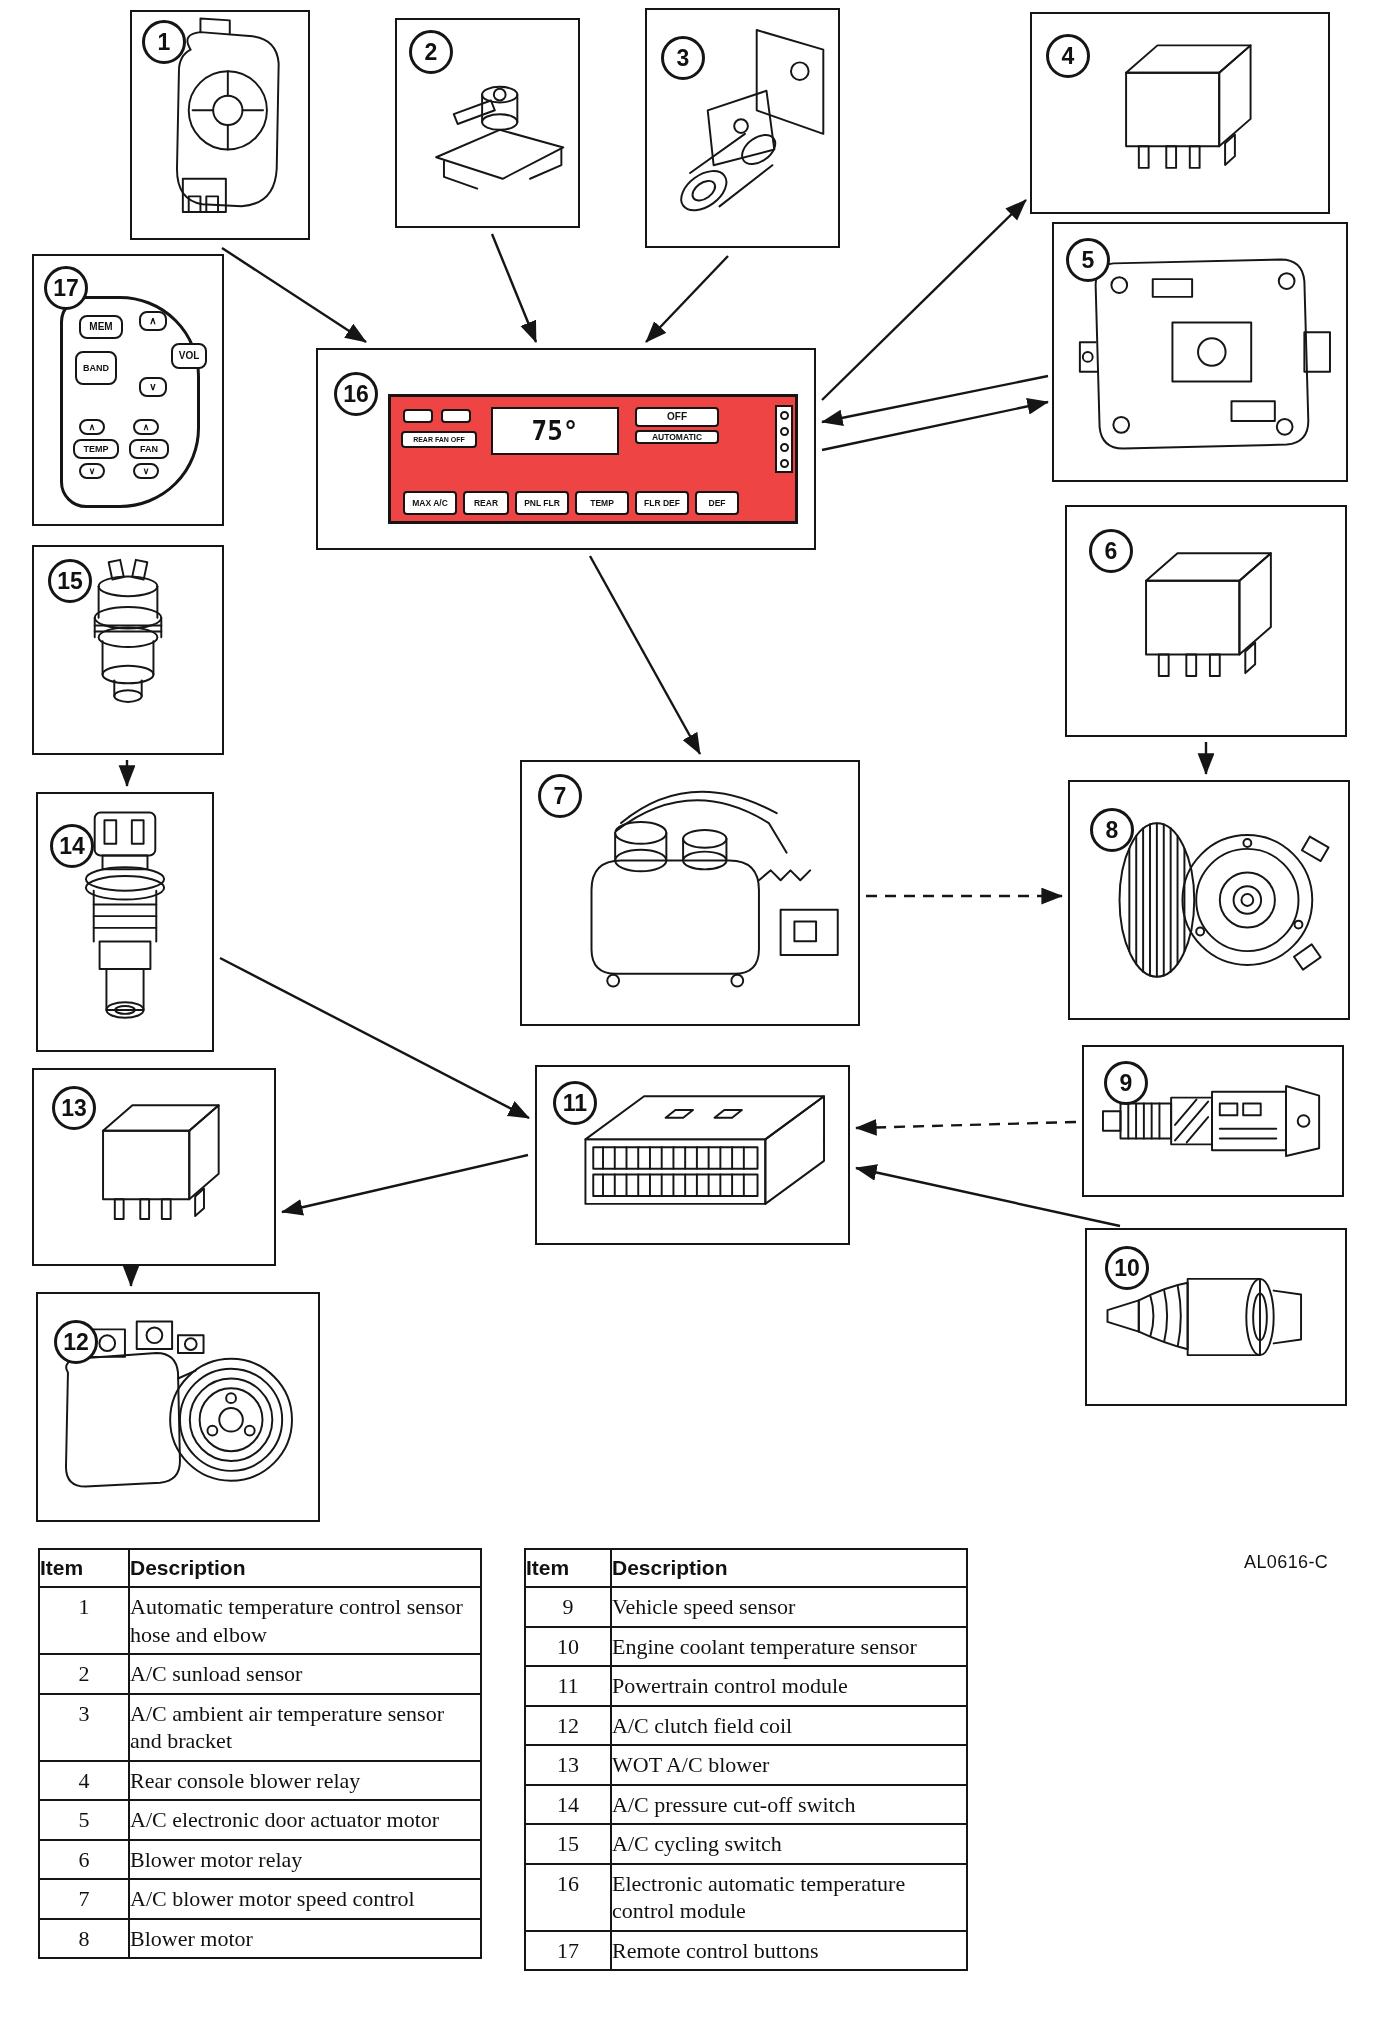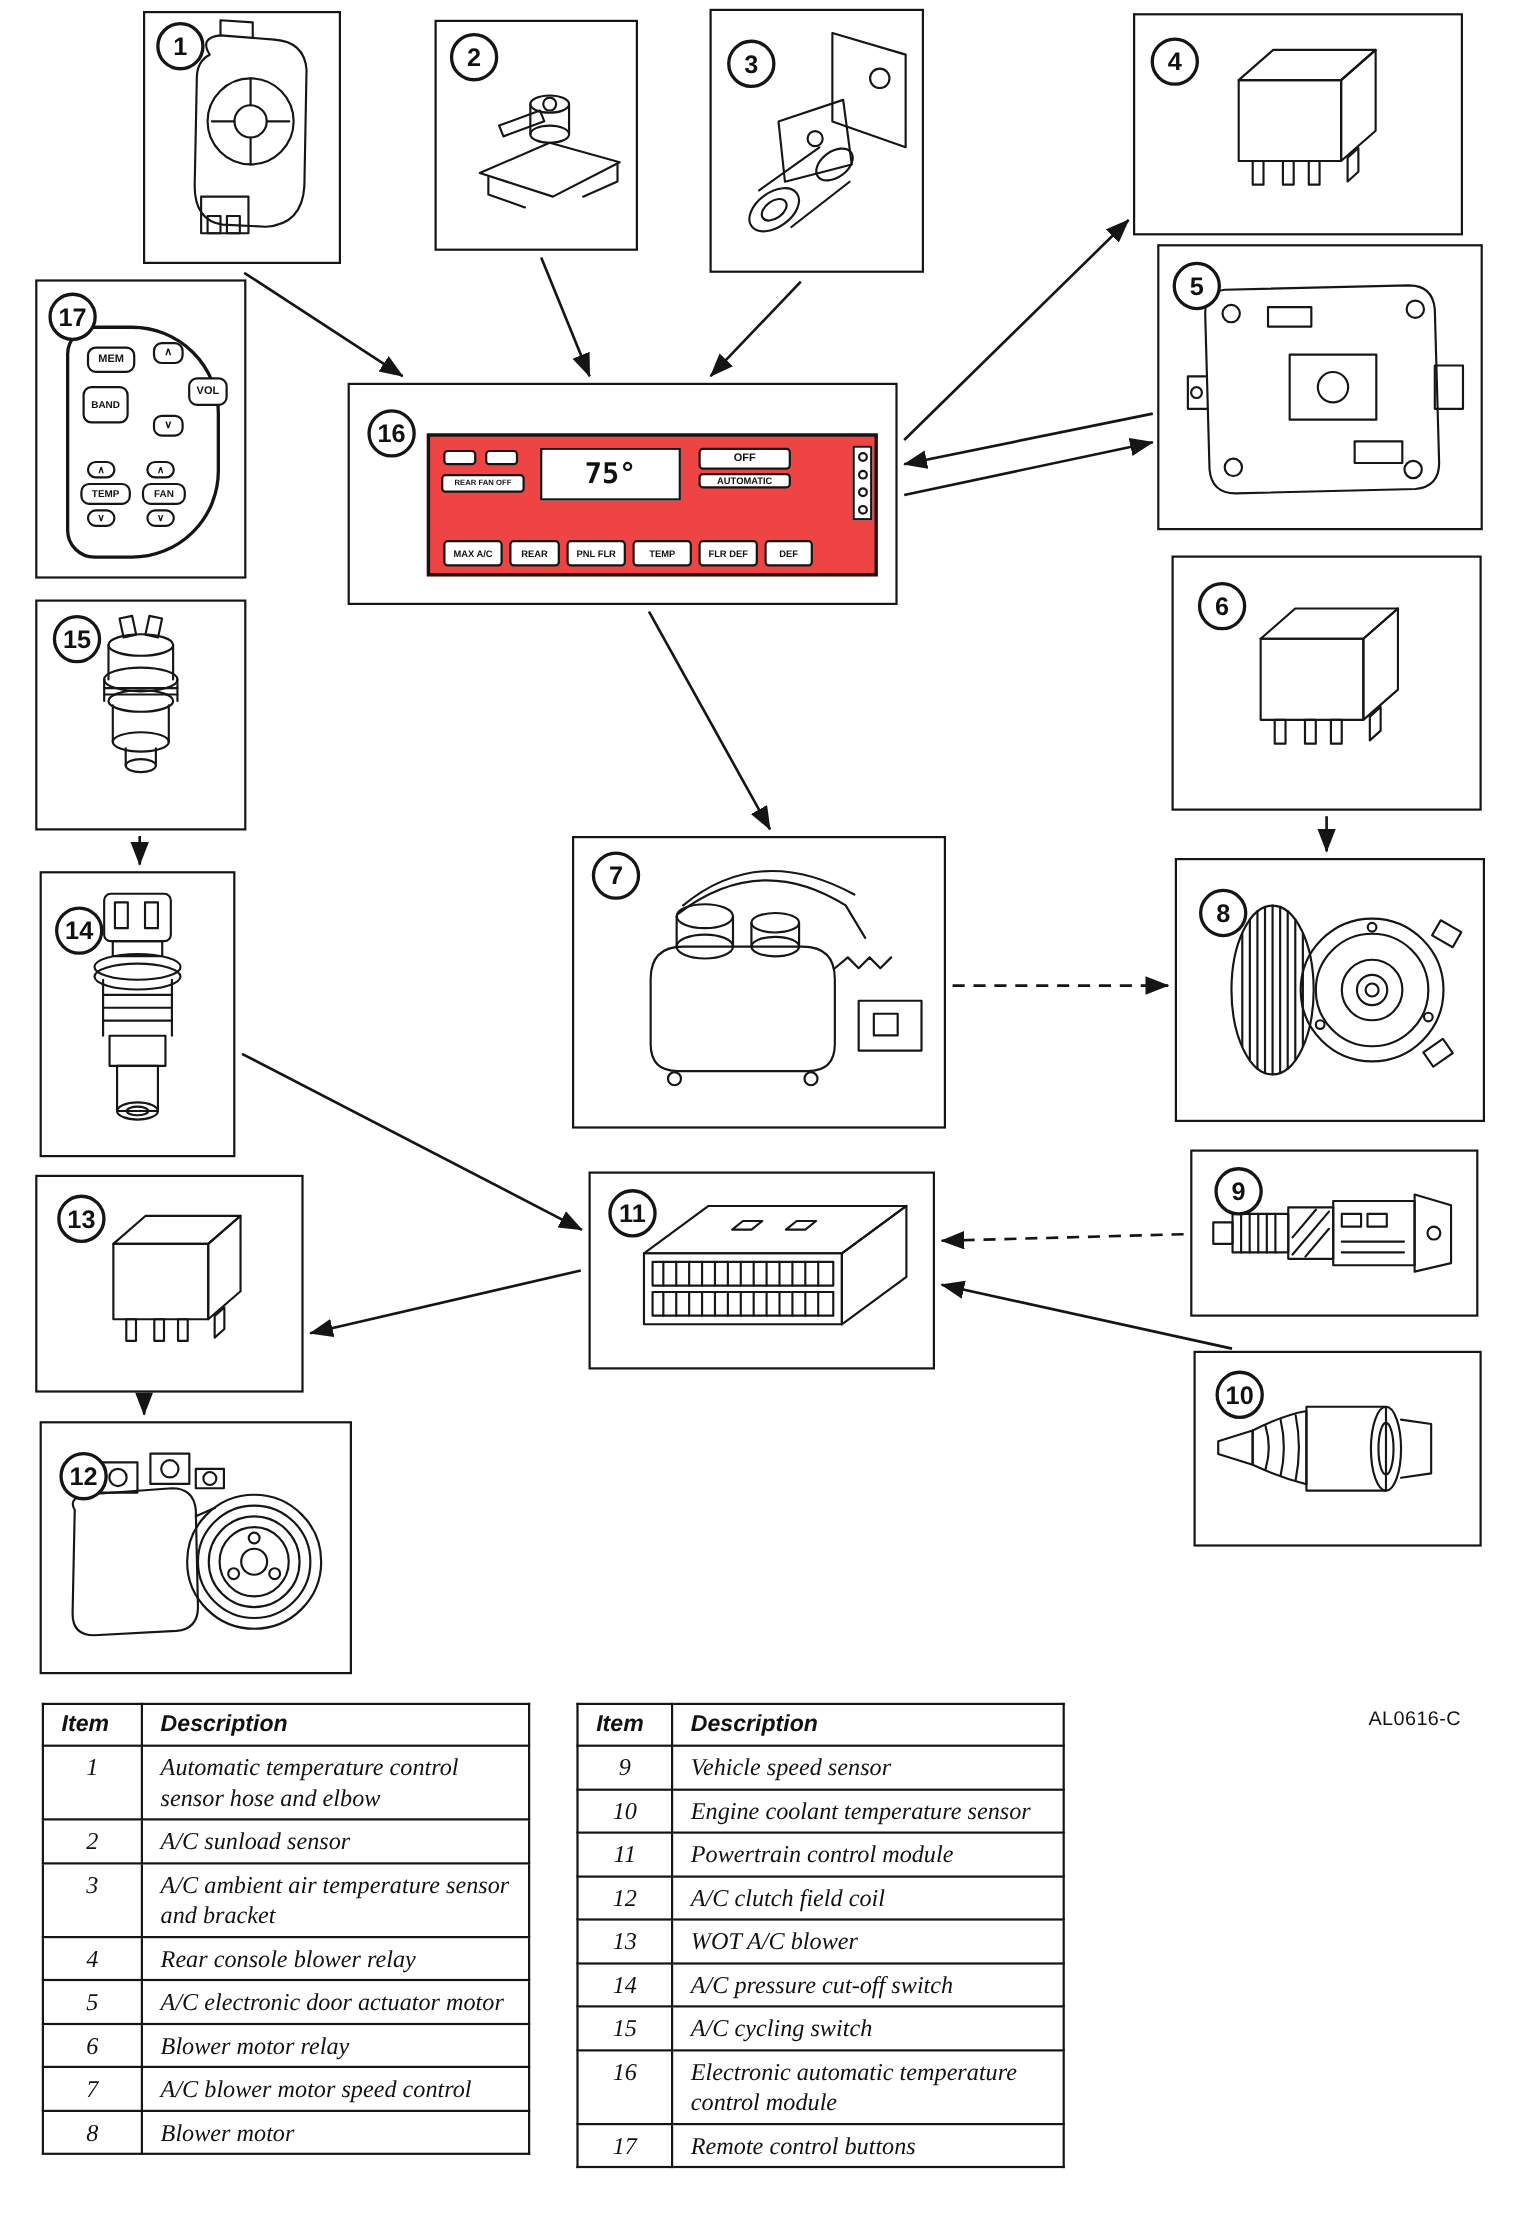--- a/index.html
+++ b/index.html
@@ -24,22 +24,22 @@
   .strip { position:absolute; border:2px solid #151515; display:flex; flex-direction:column;
            align-items:center; justify-content:space-around; background:#fff; }
   .dot   { width:9px; height:9px; border:2px solid #151515; border-radius:50%; }
   
   .pad  { position:absolute; border:3px solid #151515; border-radius:26px 80px 80px 26px; background:#fff; z-index:3;padding-left:28px; }
   .rbtn { position:absolute; border:2px solid #151515; border-radius:8px; background:#fff;
           display:flex; align-items:center; justify-content:center;
           font-family:"Liberation Sans", sans-serif; font-weight:bold; line-height:1; }
   
   .tbl { position:absolute; border-collapse:collapse; background:#fff; z-index:2; table-layout:fixed; }
-  .tbl th, .tbl td { border:2.5px solid #151515; padding:5px 16px; font-size:22px; line-height:1.25;
-                     vertical-align:top; text-align:left;font-style:italic; }
+  .tbl th, .tbl td { border:2.5px solid #151515; padding:5px 0; font-size:22px; line-height:1.25;
+                     vertical-align:top; text-align:left; }
   .tbl th { font-family:"Liberation Sans", sans-serif; font-size:21px; }
   .tbl td.num { text-align:center; }
   .figcode { position:absolute; font:18px "Liberation Sans", sans-serif; letter-spacing:.4px; z-index:2; }
 </style>
 </head>
 <body>
 
 <div class="page">
 
   <svg class="arrows" width="1392" height="2028" viewBox="0 0 1392 2028">

